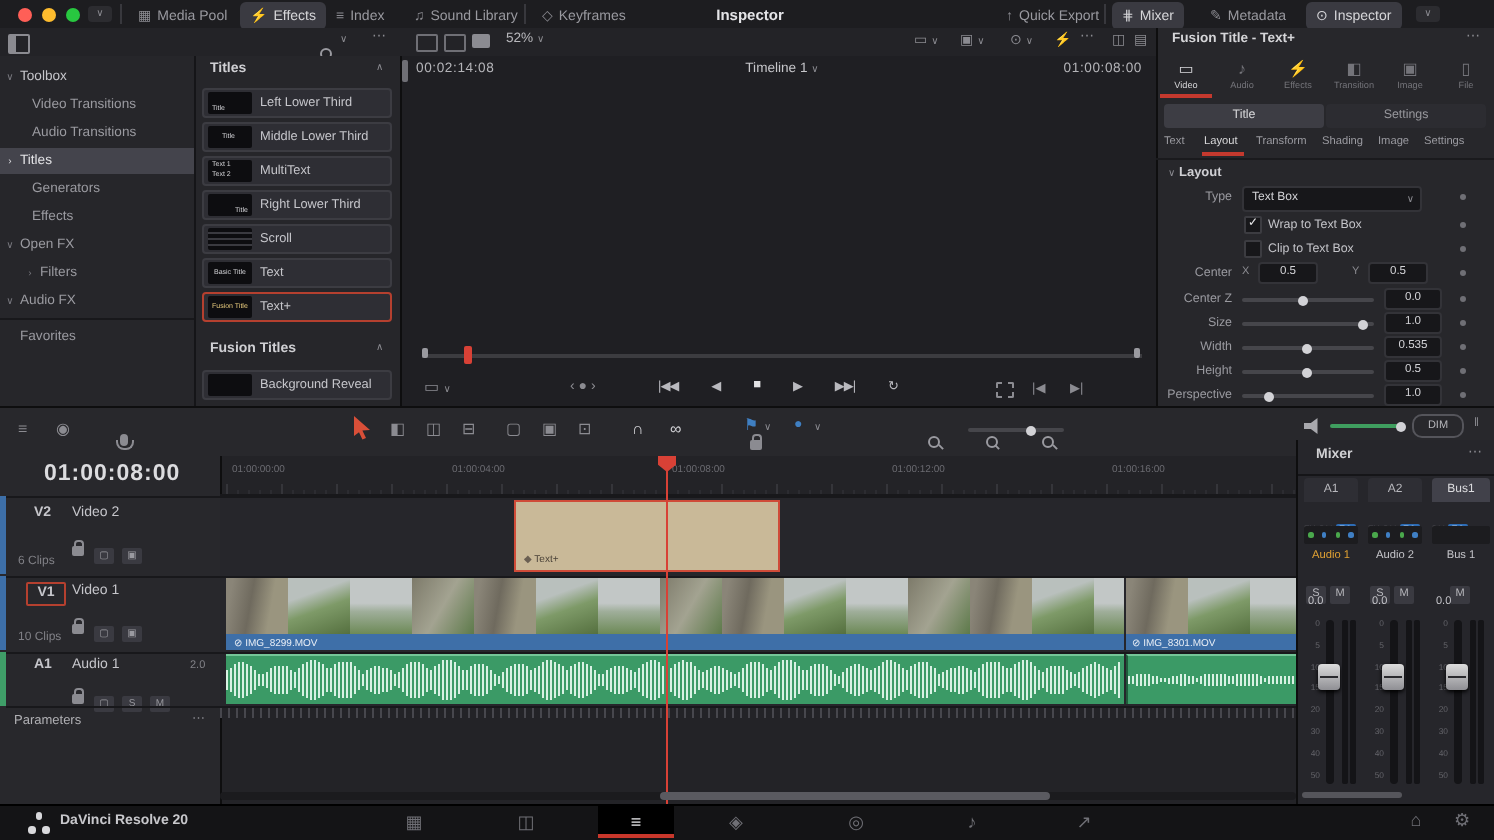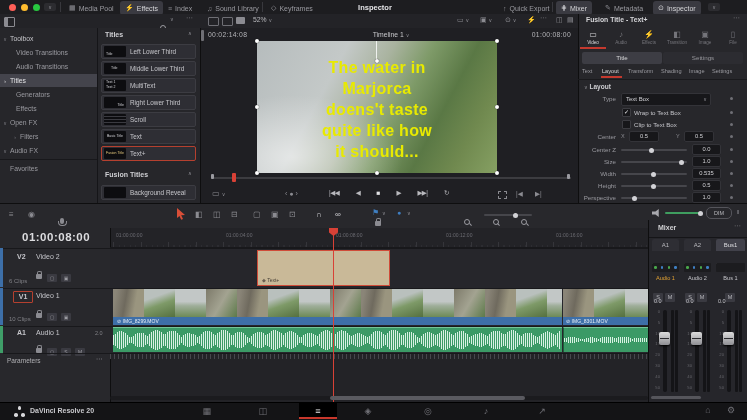--- a/index.html
+++ b/index.html
@@ -251,41 +251,20 @@
   
   <div class="abs" style="left:201px;top:28px;width:377px;height:175px;background:#1f1f23;border-right:1px solid #0e0e0f;overflow:hidden;">
     <div class="abs" style="left:0;top:2px;width:3px;height:11px;background:#6f6f75;border-radius:1px;"></div>
     <span class="abs" style="left:7px;top:3px;font-size:6.8px;color:#b4b4b8;letter-spacing:.3px;">00:02:14:08</span>
     <span class="abs" style="left:140px;top:3px;width:100px;text-align:center;font-size:6.8px;color:#c6c6ca;">
       <span>Timeline 1</span>
       <span style="font-size:5px;color:#8b8b91;">∨</span>
     </span>
     <span class="abs" style="left:300px;top:3px;width:70px;text-align:right;font-size:6.8px;color:#b4b4b8;letter-spacing:.3px;">01:00:08:00</span>
 
-    <div class="abs" style="left:56px;top:13px;width:240px;height:132px;background:
-        radial-gradient(ellipse at 15% 88%, rgba(255,255,255,.55), transparent 38%),
-        linear-gradient(118deg,#b6bcbd 0%,#c4c9c8 30%,#a9b39f 45%,#7e9a68 58%,#5a7845 72%,#70894f 85%,#86a063 100%);">
-      <div style="position:absolute;left:0;top:16px;width:100%;">
-        <div class="ov-line" style="color:#e8ea00;">The water in</div>
-        <div class="ov-line" style="color:#e8ea00;">Marjorca</div>
-        <div class="ov-line" style="color:#e8ea00;">doens't taste</div>
-        <div class="ov-line" style="color:#e8ea00;">quite like how</div>
-        <div class="ov-line" style="color:#e8ea00;">it should...</div>
-      </div>
-
-      <div class="abs" style="left:119px;top:0;width:1px;height:20px;background:rgba(255,255,255,.8);"></div>
-      <div class="handle" style="left:-2px;top:-2px;"></div>
-      <div class="handle" style="right:-2px;top:-2px;"></div>
-      <div class="handle" style="left:-2px;bottom:-2px;"></div>
-      <div class="handle" style="right:-2px;bottom:-2px;"></div>
-      <div class="handle" style="left:-2px;top:64px;"></div>
-      <div class="handle" style="right:-2px;top:64px;"></div>
-      <div class="handle" style="left:118px;bottom:-2px;"></div>
-      <div class="handle" style="left:118px;top:18px;"></div>
-    </div>
 
     <div class="abs" style="left:10px;top:149px;width:360px;height:2px;background:#3c3c40;"></div>
     <div class="abs" style="left:10px;top:146px;width:3px;height:5px;background:#9a9aa0;border-radius:1px;"></div>
     <div class="abs" style="left:366px;top:146px;width:3px;height:5px;background:#9a9aa0;border-radius:1px;"></div>
     <div class="abs" style="left:31px;top:145px;width:4px;height:9px;background:#d84136;border-radius:1px;"></div>
 
     <span class="abs tool" style="left:11px;top:161px;font-size:8px;">▭ <i style="font-style:normal;font-size:5px;">∨</i></span>
     <span class="abs tool" style="left:84px;top:162px;font-size:7px;color:#8b8b91;">‹ ● ›</span>
     <div class="abs transport" style="left:128px;top:161px;width:120px;display:flex;justify-content:space-between;">
       <span>|◀◀</span>

